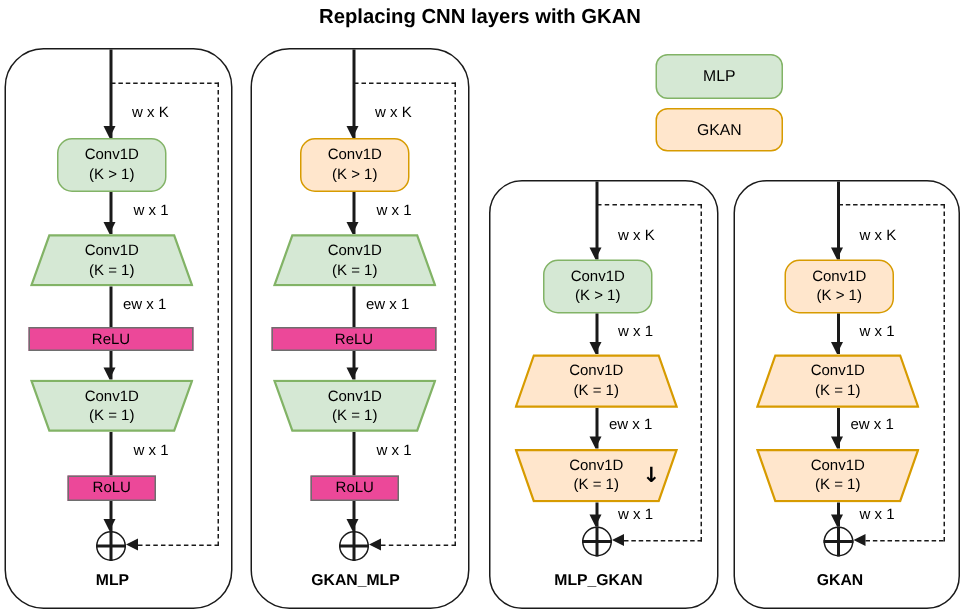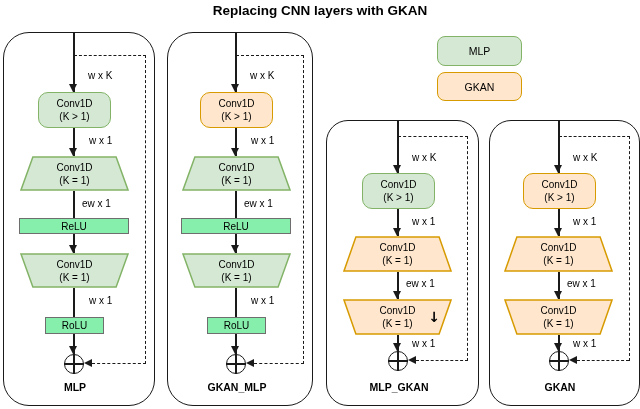--- a/index.html
+++ b/index.html
@@ -10,21 +10,21 @@
   .panel{position:absolute;background:#fff;border:1.5px solid #1a1a1a;text-decoration:underline;}
   .r24{border-radius:26px;}
   .r22{border-radius:22px;}
   .legend-box{position:absolute;display:flex;align-items:center;justify-content:center;
               font-size:10.5px;border-radius:8px;}
   .green-node{background:#d5e8d4;border:1.4px solid #82b366;}
   .orange-node{background:#ffe6cc;border:1.4px solid #d79b00;}
   .conv{position:absolute;display:flex;flex-direction:column;align-items:center;justify-content:center;
         border-radius:10px;font-size:10px;line-height:13px;text-align:center;box-sizing:border-box;}
   .grey-box{position:absolute;display:flex;align-items:center;justify-content:center;
-            background:#86efac;border:1.2px solid #6e6e6e;font-size:10px;box-sizing:border-box;}
+            background:#ec4899;border:1.2px solid #6e6e6e;font-size:10px;box-sizing:border-box;}
   .trap{position:absolute;display:flex;align-items:center;justify-content:center;}
   .trap svg{position:absolute;left:0;top:0;width:100%;height:100%;}
   .trap .txt{position:relative;display:flex;flex-direction:column;align-items:center;
              font-size:10px;line-height:13px;}
   .vl{position:absolute;width:1.5px;background:#1a1a1a;}
   .ah-d{position:absolute;width:0;height:0;border-left:4.5px solid transparent;
         border-right:4.5px solid transparent;border-top:8px solid #1a1a1a;}
   .ah-l{position:absolute;width:0;height:0;border-top:4.5px solid transparent;
         border-bottom:4.5px solid transparent;border-right:8px solid #1a1a1a;}
   .dh{position:absolute;height:0;border-top:1.4px dashed #1a1a1a;}

